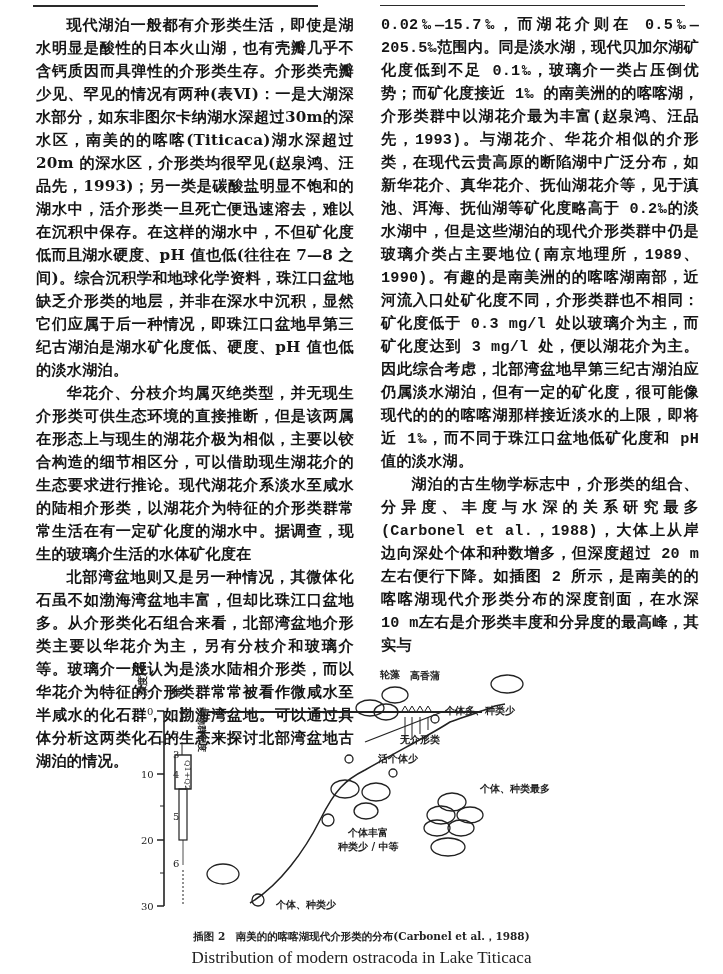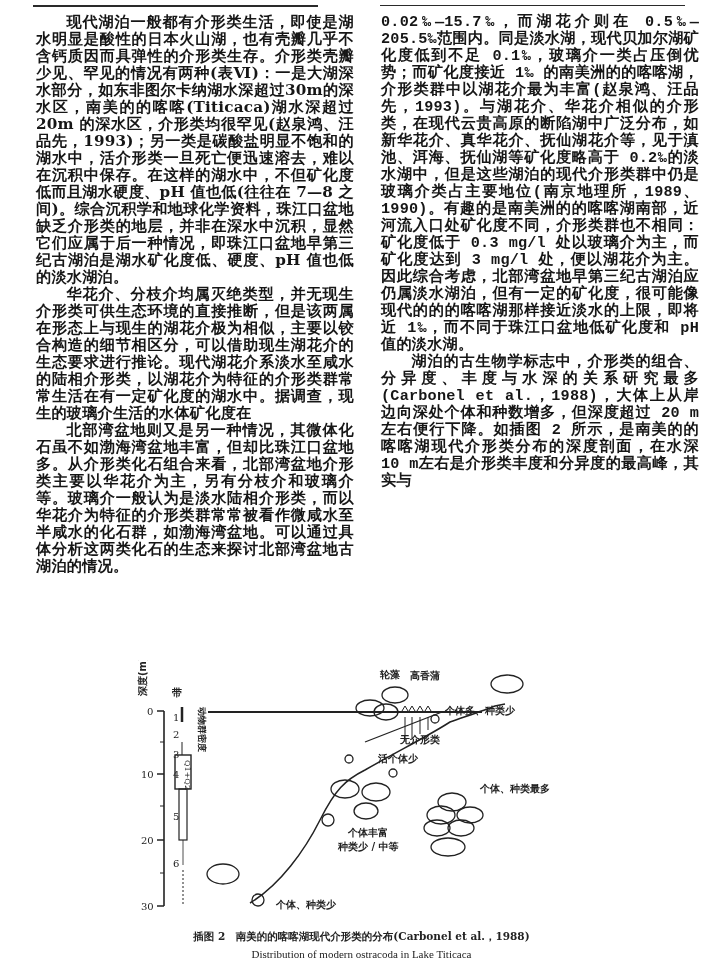--- a/index.html
+++ b/index.html
@@ -1,31 +1,31 @@
 <!DOCTYPE html>
 <html><head>
 <meta charset="utf-8">
 <style>
   html, body { margin:0; padding:0; background:#ffffff; }
   body { width:723px; height:974px; position:relative; overflow:hidden;
          font-family:"DejaVu Serif","Liberation Serif",serif; color:#161616; }
   .rule { position:absolute; top:5px; height:2px; background:#2a2a2a; }
   .col { position:absolute; top:14px; width:318px; }
-  .col p { margin:0; font-size:15.2px; line-height:17px; text-align:justify;
+  .col p { margin:0; font-size:15.2px; line-height:23px; text-align:justify;
            text-justify:inter-character; letter-spacing:0.2px; font-weight:bold; }
   .col p.indent { text-indent:2em; }
   #col-left { left:36px; }
   #col-right { left:381px;font-family:Liberation Mono, monospace; }
   #figure { position:absolute; left:130px; top:660px; width:480px; height:260px; }
   #figure svg { width:480px; height:260px; }
   .fig-text { font-family:"DejaVu Sans","Liberation Sans",sans-serif; font-size:10px; font-weight:bold; fill:#222; }
   .fig-num { font-family:"DejaVu Serif","Liberation Serif",serif; font-size:10px; fill:#222; }
   .caption { position:absolute; left:0; width:723px; text-align:center; font-size:10.5px; color:#222; }
   #caption-cn { top:930px; font-weight:bold; }
-  #caption-en { top:948px; font-family:"Liberation Serif","DejaVu Serif",serif; font-size:11px; }
+  #caption-en { top:948px; font-family:"Liberation Serif","DejaVu Serif",serif; font-size:17px; }
 </style>
 </head>
 <body>
 
 <div class="rule" style="left:33px;width:285px;"></div>
 <div class="rule" style="left:380px;width:305px;height:1px;"></div>
 
 <div class="col" id="col-left">
   <p class="indent">现代湖泊一般都有介形类生活，即使是湖水明显是酸性的日本火山湖，也有壳瓣几乎不含钙质因而具弹性的介形类生存。介形类壳瓣少见、罕见的情况有两种(表Ⅵ)：一是大湖深水部分，如东非图尔卡纳湖水深超过30m的深水区，南美的的喀喀(Titicaca)湖水深超过 20m 的深水区，介形类均很罕见(赵泉鸿、汪品先，1993)；另一类是碳酸盐明显不饱和的湖水中，活介形类一旦死亡便迅速溶去，难以在沉积中保存。在这样的湖水中，不但矿化度低而且湖水硬度、pH 值也低(往往在 7—8 之间)。综合沉积学和地球化学资料，珠江口盆地缺乏介形类的地层，并非在深水中沉积，显然它们应属于后一种情况，即珠江口盆地早第三纪古湖泊是湖水矿化度低、硬度、pH 值也低的淡水湖泊。</p>
   <p class="indent">华花介、分枝介均属灭绝类型，并无现生介形类可供生态环境的直接推断，但是该两属在形态上与现生的湖花介极为相似，主要以铰合构造的细节相区分，可以借助现生湖花介的生态要求进行推论。现代湖花介系淡水至咸水的陆相介形类，以湖花介为特征的介形类群常常生活在有一定矿化度的湖水中。据调查，现生的玻璃介生活的水体矿化度在</p>

